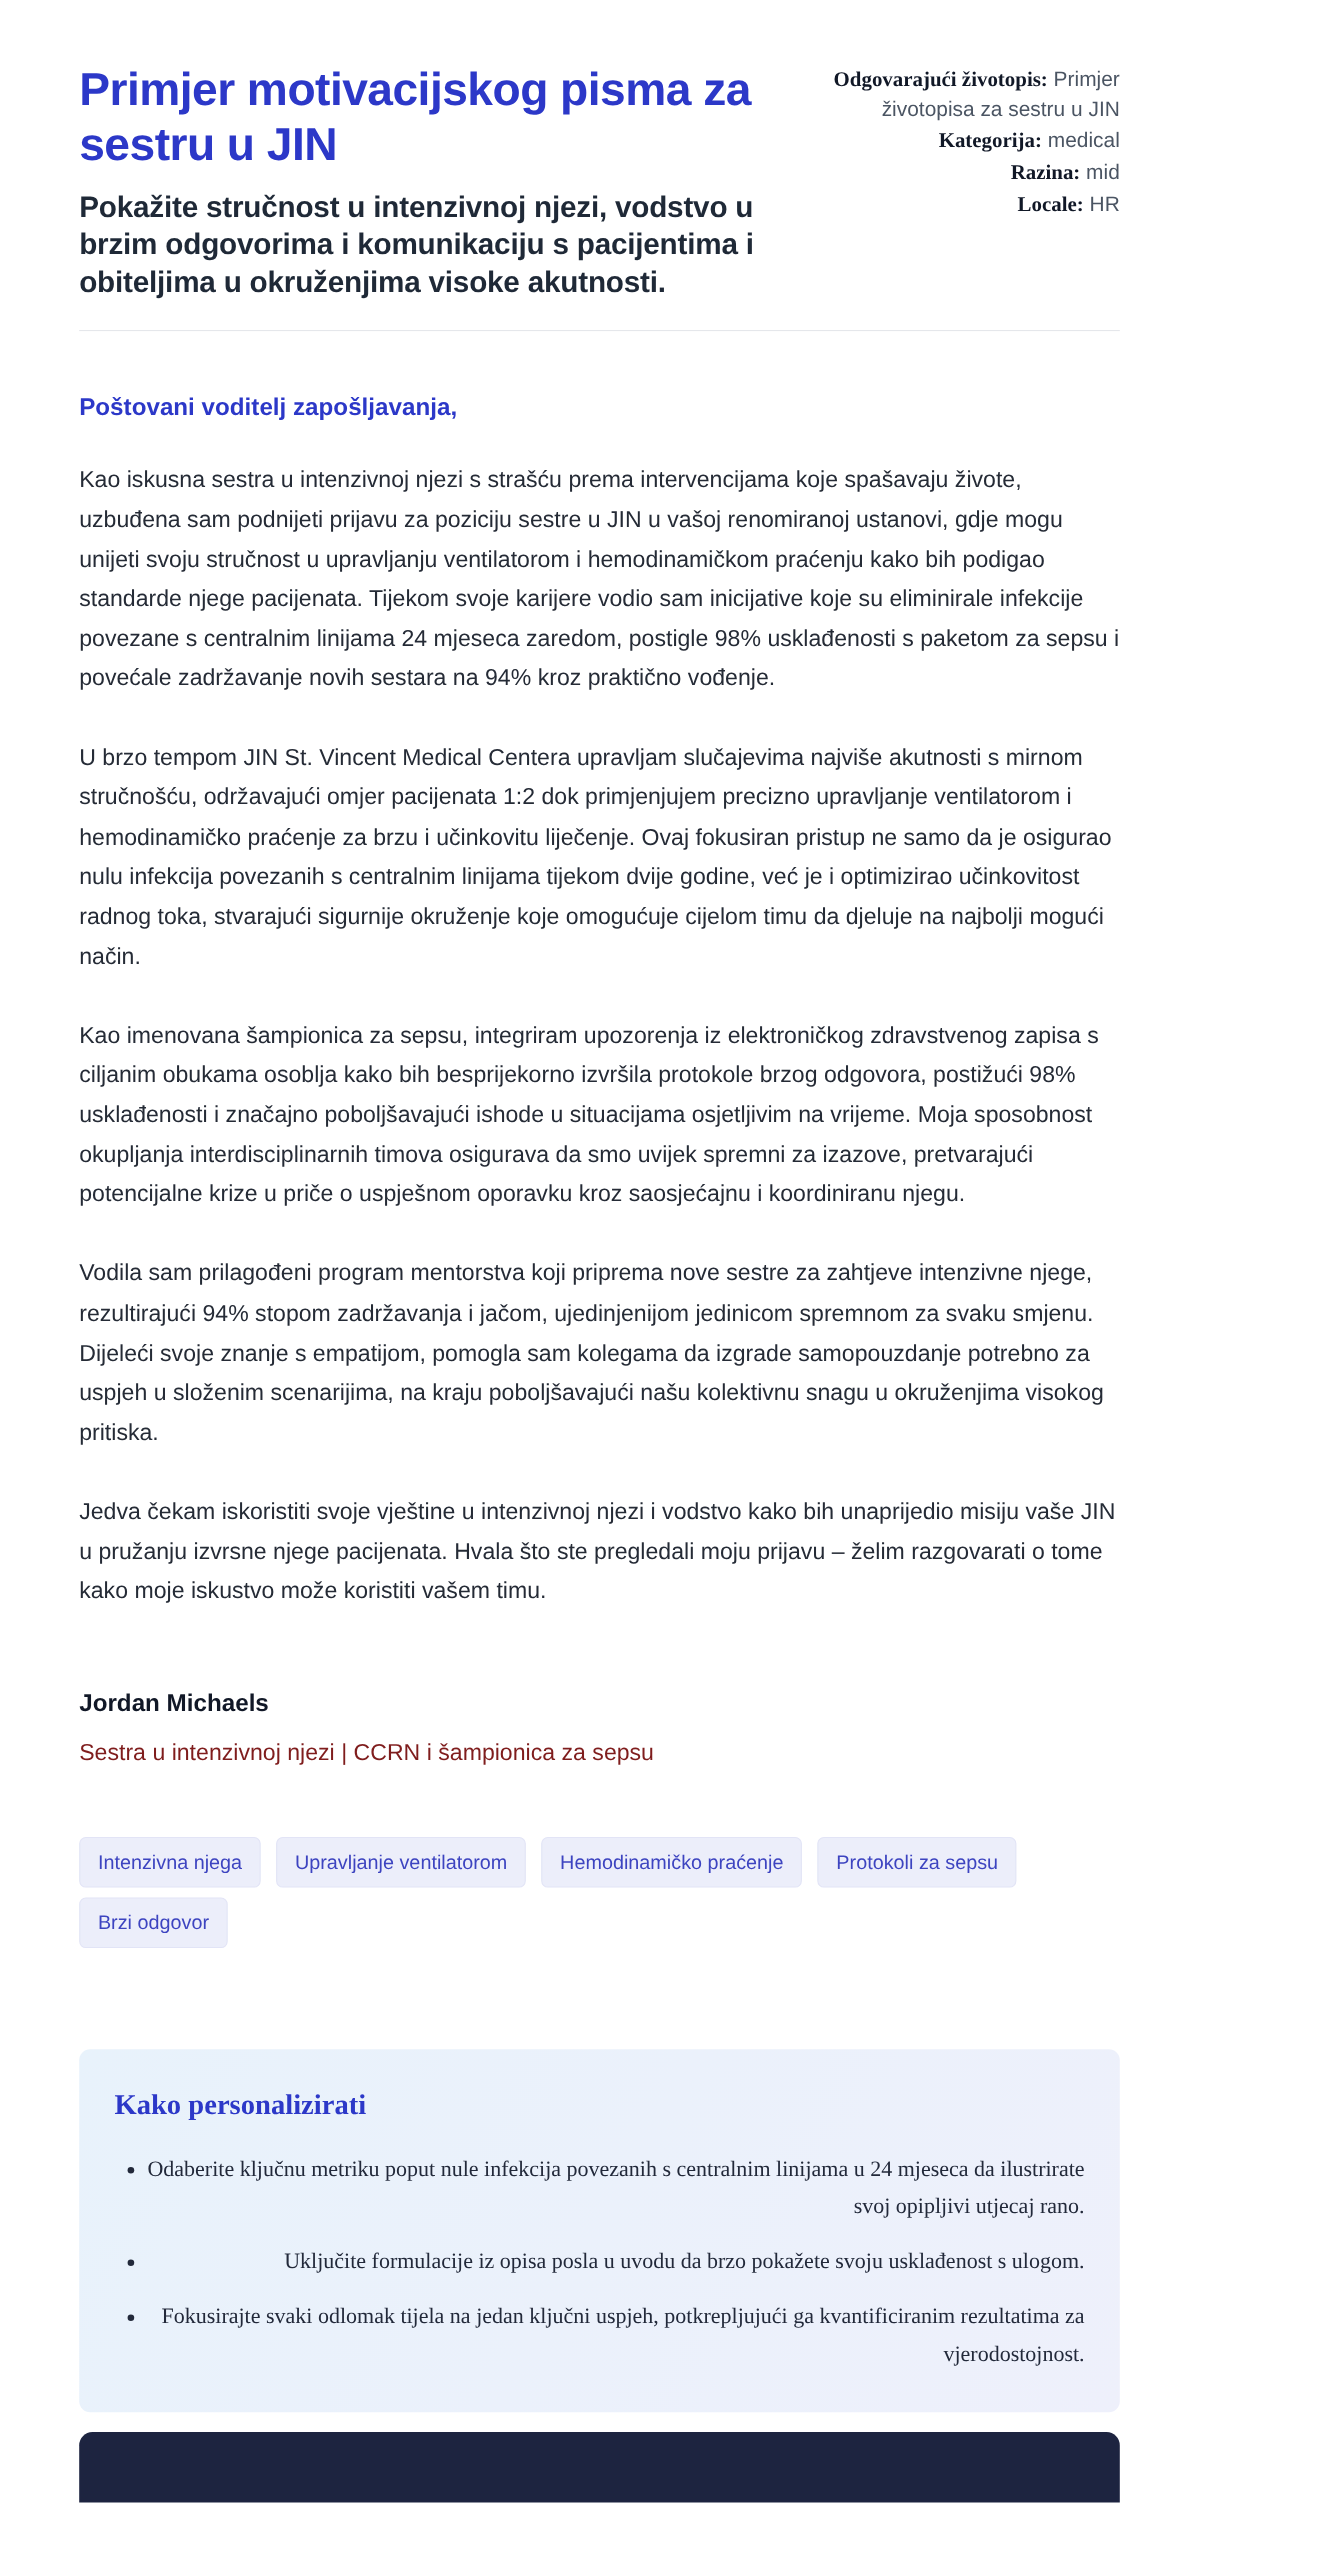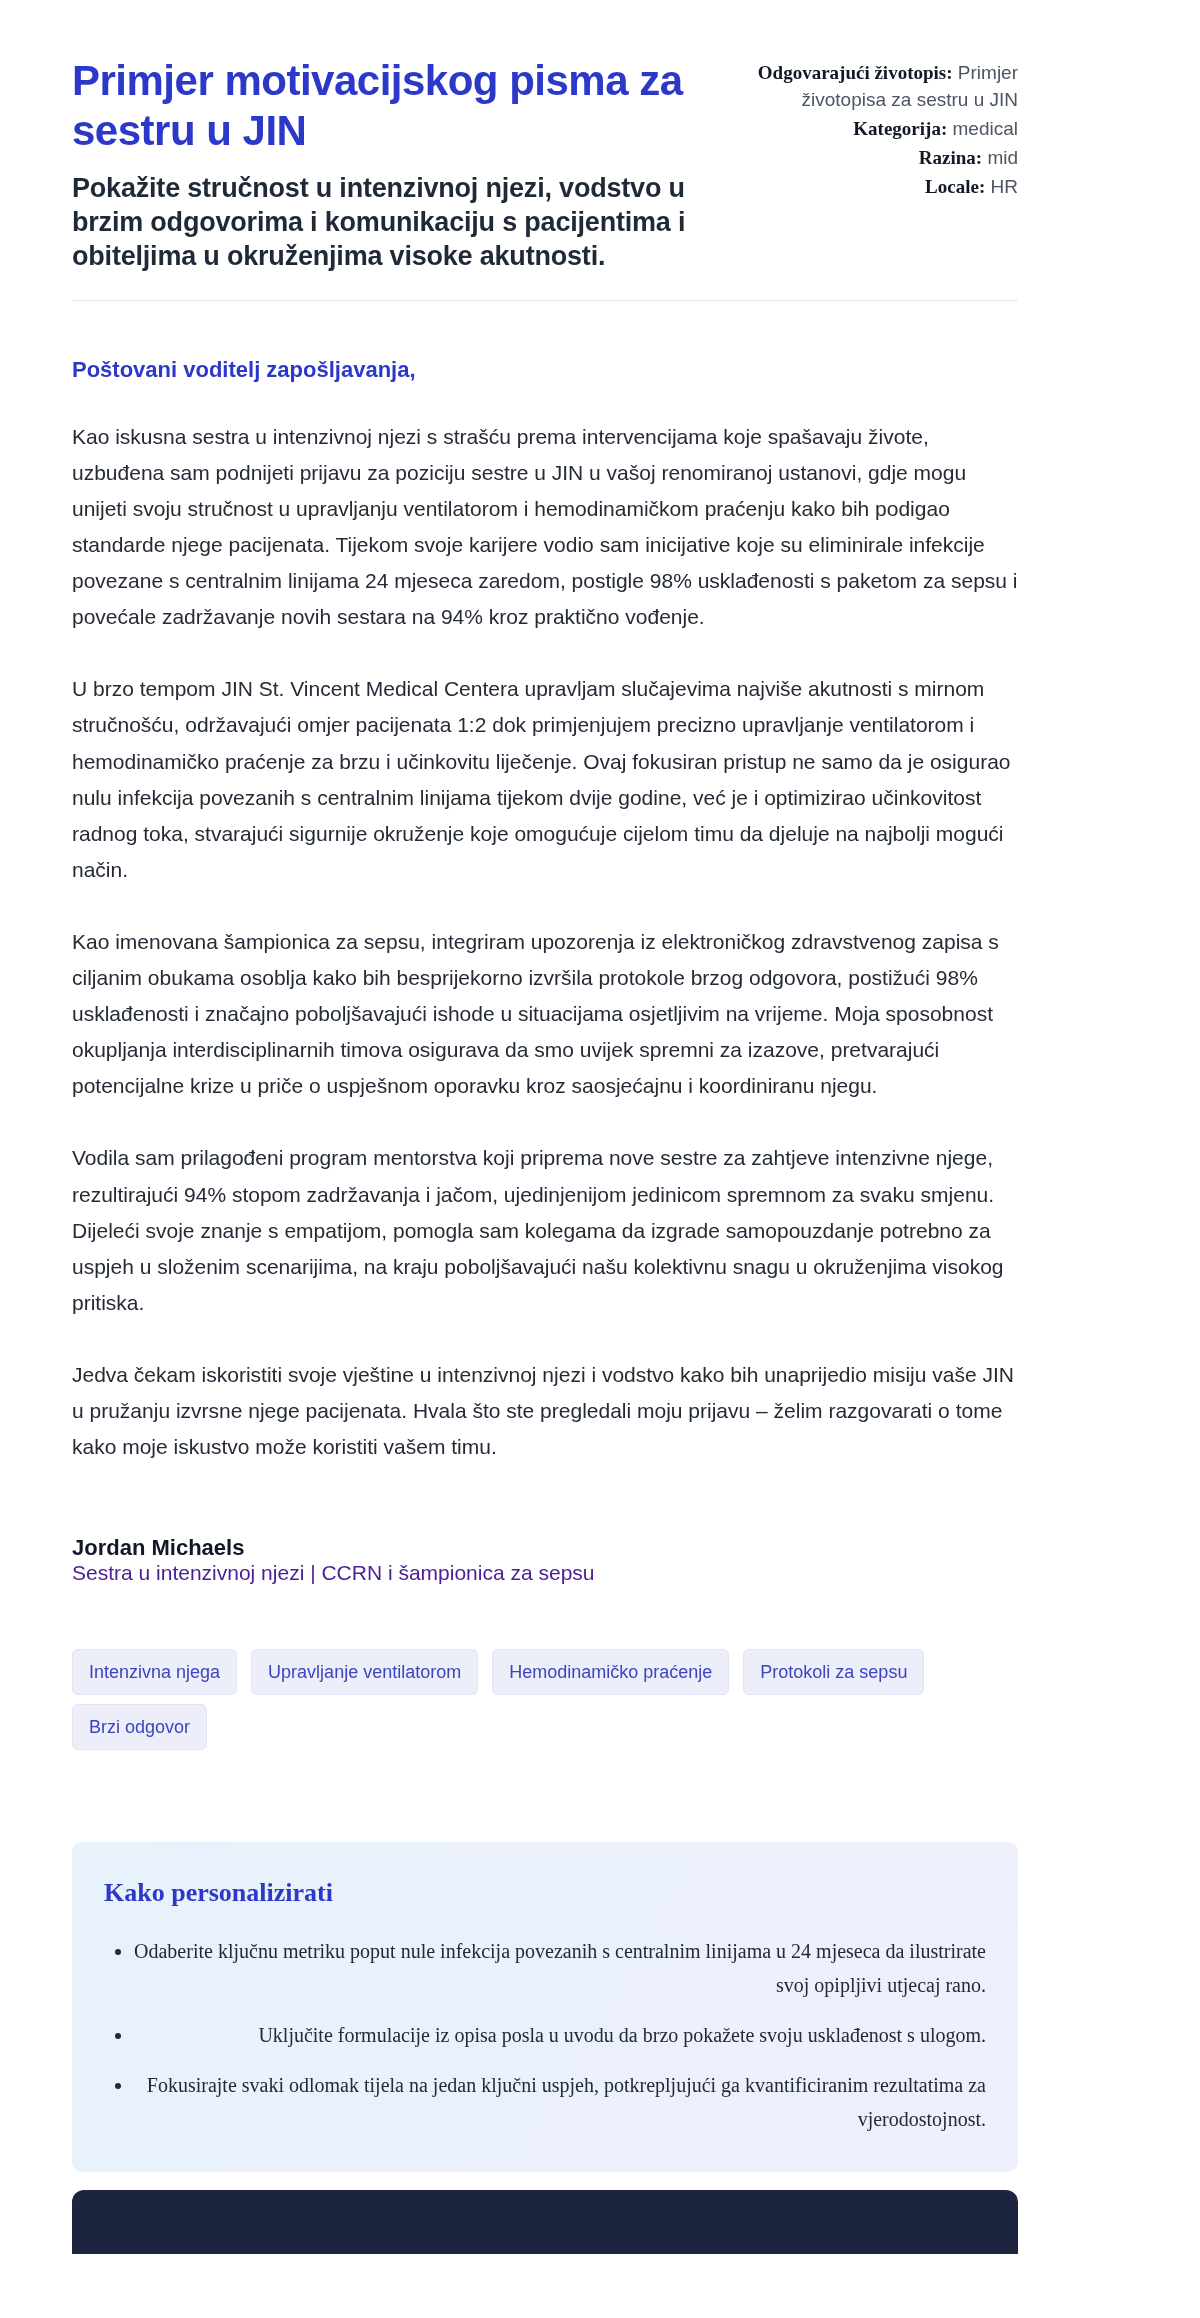--- a/index.html
+++ b/index.html
@@ -31,21 +31,21 @@
 
   
   .letter { margin-top:56px; max-width:1064px; }
   .greeting {
     color:var(--accent, #2c38c8); font-weight:700; font-size:22px; margin-bottom:36px;
   }
   .para { font-size:21px; line-height:1.72; color:#252b36; margin-bottom:34px;margin-top:36px; }
 
   .signature { margin-top:70px; }
   .sig-name { font-size:22px; font-weight:700; color:#111827; }
-  .sig-title { margin-top:0; font-size:21px; color:#4c1d95; }
+  .sig-title { margin-top:21px; font-size:21px; color:#7f1d1d; }
 
   
   .tag-list { margin-top:64px; max-width:1064px; display:flex; flex-wrap:wrap; gap:9px 14px; }
   .tag-chip {
     background:var(--tag_bg, #eceefa);
     color:var(--tag_text, #3d44c0);
     border:1px solid var(--tag_border, #e2e4f6);
     font-size:18px; line-height:1; padding:13px 16px; border-radius:6px;
     white-space:nowrap;
   }

